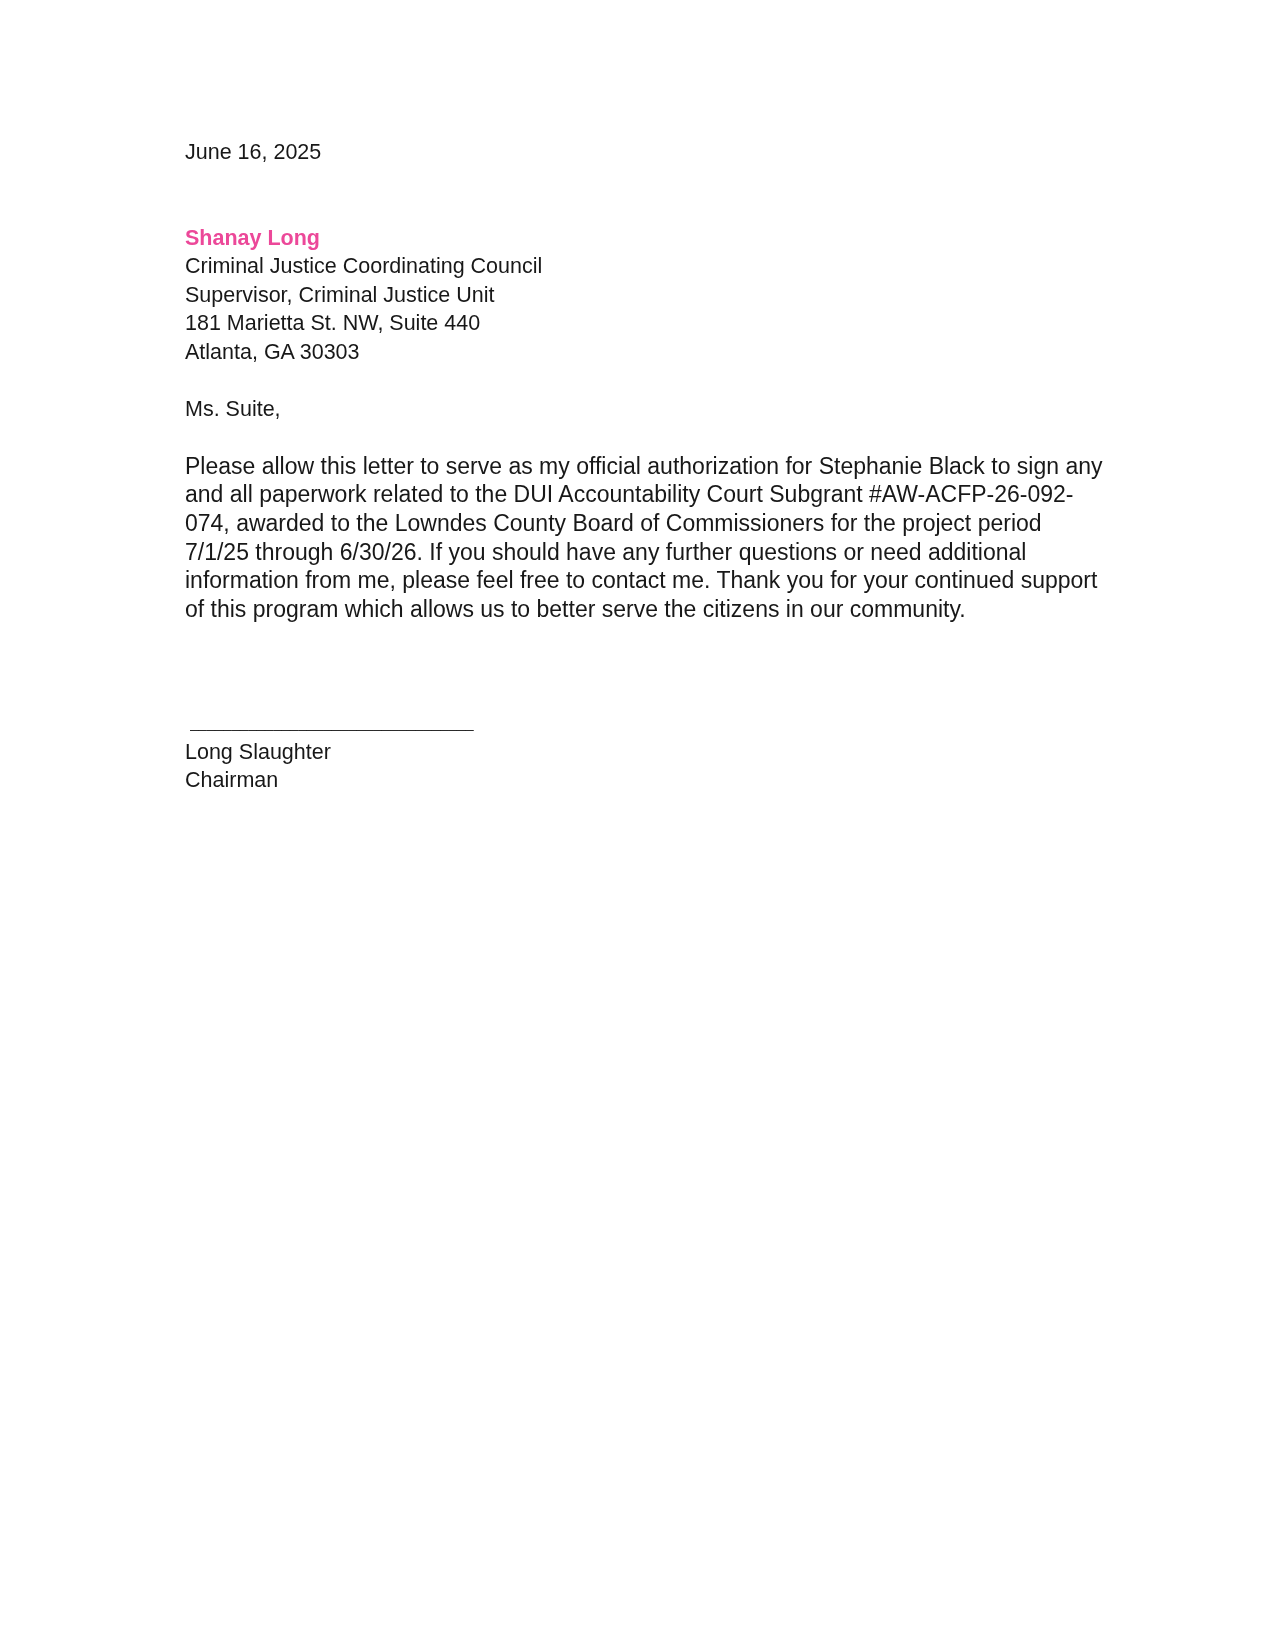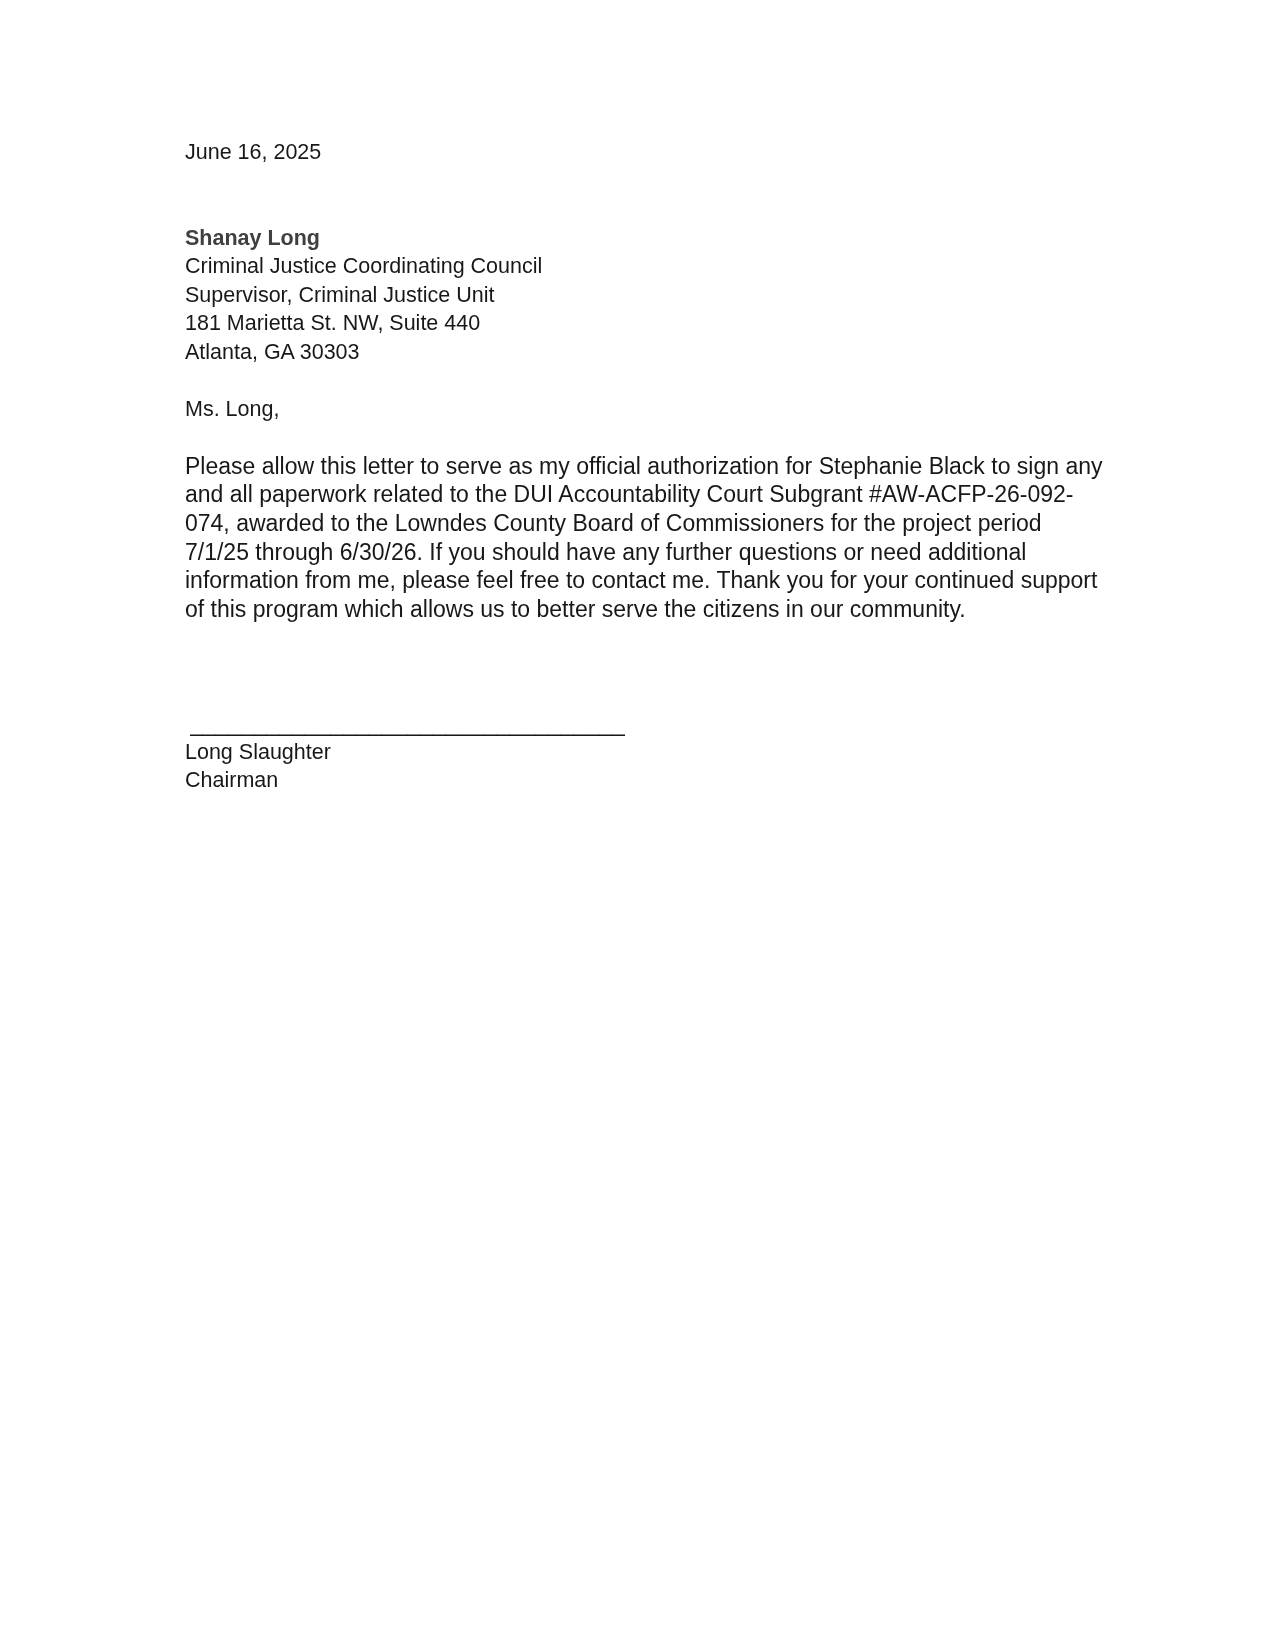--- a/index.html
+++ b/index.html
@@ -30,30 +30,30 @@
     white-space: pre-wrap;
   }
   .date-line {
     margin-bottom: 0;
   }
   .gap-lg { height: 57px; }
   .gap-md { height: 28.5px; }
   .gap-sig { height: 57px; }
   .recipient-name {
     font-weight: 600;
-    color: #404040;
+    color: #ec4899;
   }
   .body-para {
     font-size: 23px;
     line-height: 28.7px;
     color: #181818;
     text-align: left;
   }
   .sig-rule {
-    font-size: 23px;
+    font-size: 15px;
     line-height: 28.5px;
     color: #181818;
     letter-spacing: 0px;
     margin-left: 5px;
     white-space: nowrap;
     overflow: hidden;
   }
 </style>
 </head>
 <body>
@@ -66,21 +66,21 @@
     <div class="gap-lg"></div>
 
     <div class="line recipient-name">Shanay Long</div>
     <div class="line">Criminal Justice Coordinating Council</div>
     <div class="line">Supervisor, Criminal Justice Unit</div>
     <div class="line">181 Marietta St. NW, Suite 440</div>
     <div class="line">Atlanta, GA 30303</div>
 
     <div class="gap-md"></div>
 
-    <div class="line">Ms. Long,</div>
+    <div class="line">Ms. Suite,</div>
 
     <div class="gap-md"></div>
 
     <div class="body-para">Please allow this letter to serve as my official authorization for Stephanie Black to sign any and all paperwork related to the DUI Accountability Court Subgrant #AW-ACFP-26-092-074, awarded to the Lowndes County Board of Commissioners for the project period 7/1/25 through 6/30/26. If you should have any further questions or need additional information from me, please feel free to contact me. Thank you for your continued support of this program which allows us to better serve the citizens in our community.</div>
 
     <div class="gap-md"></div>
 
 
     <div class="gap-sig"></div>
 

